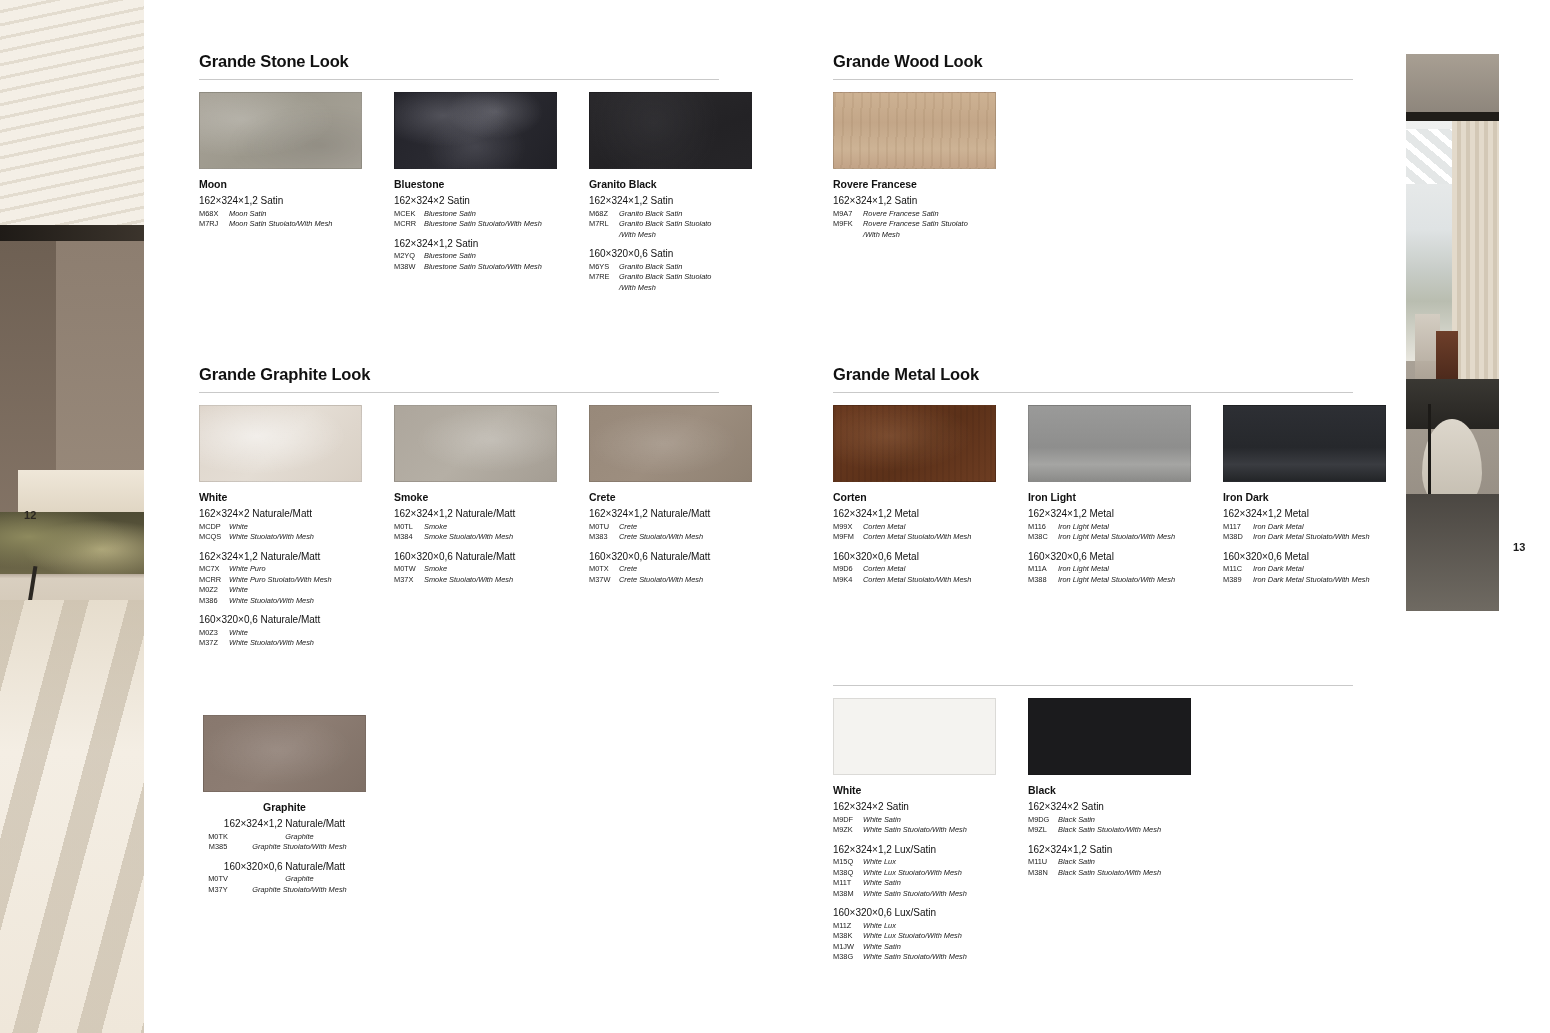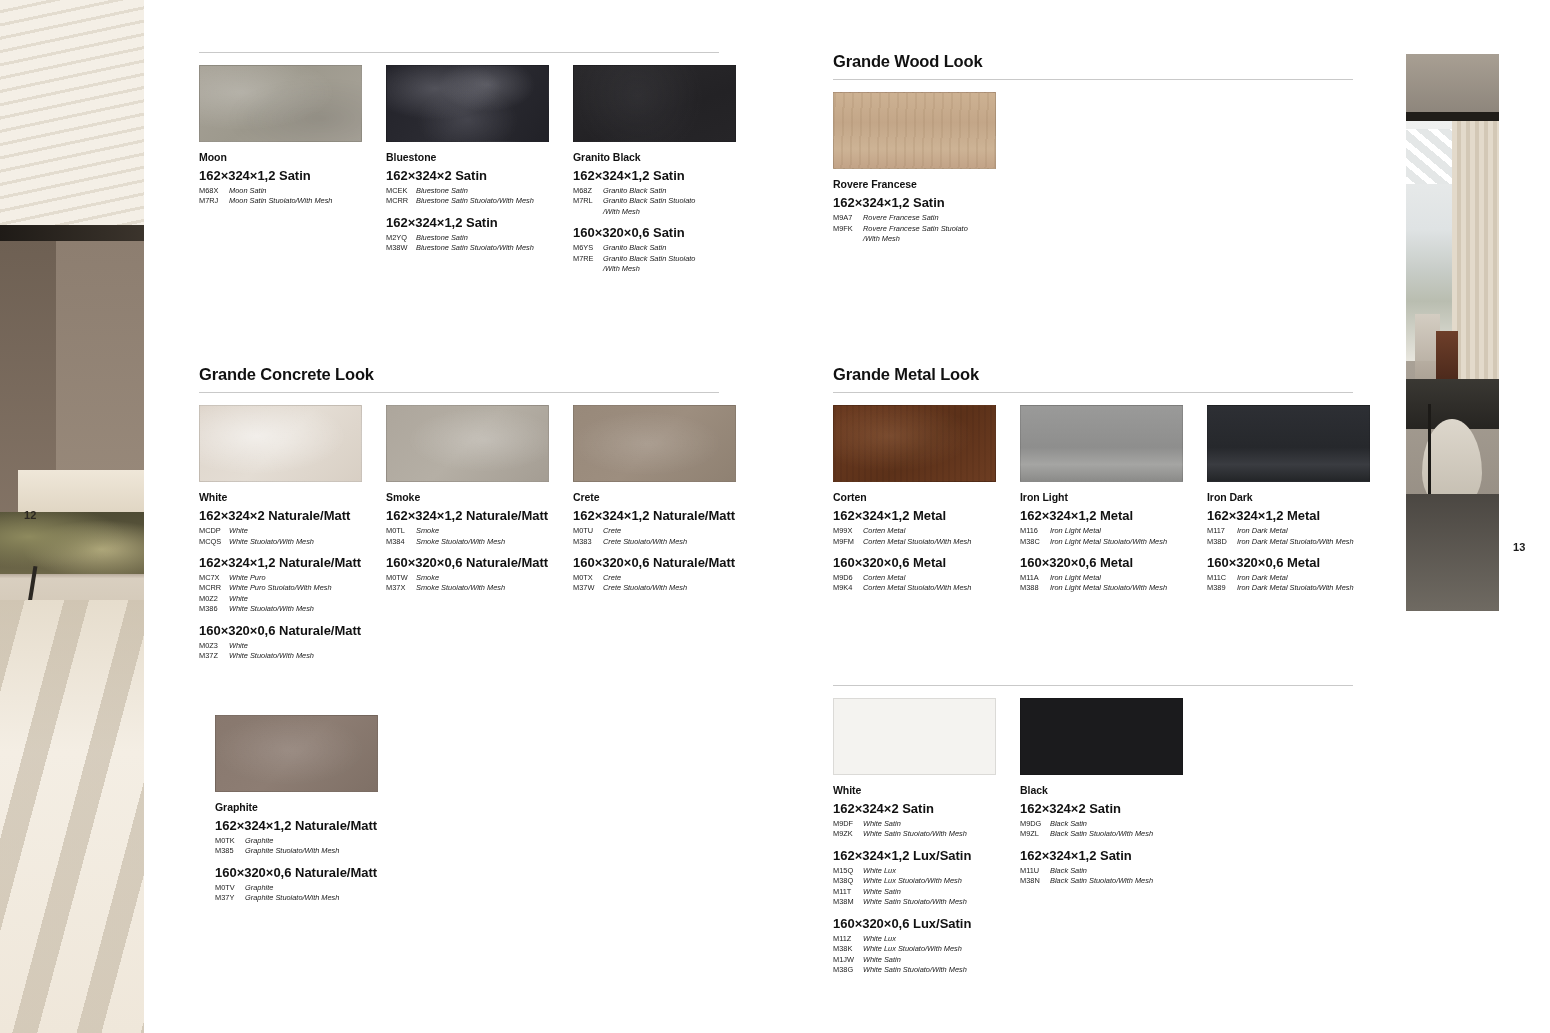--- a/index.html
+++ b/index.html
@@ -109,45 +109,45 @@
   .col-right { left:833px; }
 
   .section { position:absolute; width:520px; }
 
   h2.sec-title {
     font-size:16.5px; font-weight:700; color:#111;
     letter-spacing:-0.15px; margin:0 0 9px 0; line-height:1.1;
   }
   .rule { height:1px; background:#c9c9c9; width:100%; margin-bottom:12px; }
 
-  .swatch-row { display:flex; gap:24px; }
+  .swatch-row { display:flex; gap:32px; }
   .tile-col { width:163px; }
 
   .swatch {
     width:163px; height:77px; display:block;
     border:0.5px solid rgba(0,0,0,.10);
   }
   .prod-name {
     font-size:10.5px; font-weight:700; color:#111;
     margin-top:9px; margin-bottom:4px; letter-spacing:-0.05px;
   }
   .fmt-block { margin-bottom:7px; }
   .fmt-title {
-    font-size:13px; font-weight:700; color:#111; line-height:1.45;
+    font-size:10px; font-weight:400; color:#111; line-height:1.45;
     letter-spacing:-0.02px;
   }
   .code-line { display:flex; font-size:7.4px; color:#1a1a1a; line-height:1.42; }
   .code-line .code { width:30px; flex:0 0 30px; }
   .code-line .desc { flex:1;font-style:italic; }
   .code-line .desc .cont { display:block; }
 
   
   #sec-stone    { top:52px;  left:0; }
   #sec-concrete { top:365px; left:0; }
-  #sec-graphite { top:715px; left:16px; width:163px; }
+  #sec-graphite { top:715px; left:4px; width:163px;text-align:center; }
   #sec-wood     { top:52px;  left:0; }
   #sec-metal    { top:365px; left:0; }
   #sec-solid    { top:685px; left:0; }
 
   
   .sw-moon {
     background:
       radial-gradient(ellipse at 25% 35%, rgba(255,255,255,.22) 0%, transparent 55%),
       radial-gradient(ellipse at 75% 70%, rgba(0,0,0,.10) 0%, transparent 55%),
       linear-gradient(135deg,#a6a196 0%,#9d998d 45%,#a9a49a 100%);
@@ -238,20 +238,21 @@
     <div class="pole"></div>
     <div class="pfloor"></div>
   </div>
 
   <div class="page-num left">12</div>
   <div class="page-num right">13</div>
 
   <div class="col col-left">
 
     <div class="section" id="sec-stone">
+      <h2 class="sec-title">Grande Stone Look</h2>
       <div class="rule"></div>
       <div class="swatch-row">
           <div class="tile-col">
             <div class="swatch sw-moon"></div>
             <div class="prod-name">Moon</div>
             <div class="fmt-block">
               <div class="fmt-title">162×324×1,2 Satin</div>
               <div class="code-line">
                 <span class="code">M68X</span>
                 <span class="desc">Moon Satin</span>
@@ -311,21 +312,21 @@
               <div class="code-line">
                 <span class="code">M7RE</span>
                 <span class="desc">Granito Black Satin Stuoiato<span class="cont">/With Mesh</span></span>
               </div>
             </div>
           </div>
         </div>
     </div>
 
     <div class="section" id="sec-concrete">
-      <h2 class="sec-title">Grande Concrete Look</h2>
+      <h2 class="sec-title">Grande Graphite Look</h2>
       <div class="rule"></div>
       <div class="swatch-row">
           <div class="tile-col">
             <div class="swatch sw-white-c"></div>
             <div class="prod-name">White</div>
             <div class="fmt-block">
               <div class="fmt-title">162×324×2 Naturale/Matt</div>
               <div class="code-line">
                 <span class="code">MCDP</span>
                 <span class="desc">White</span>

